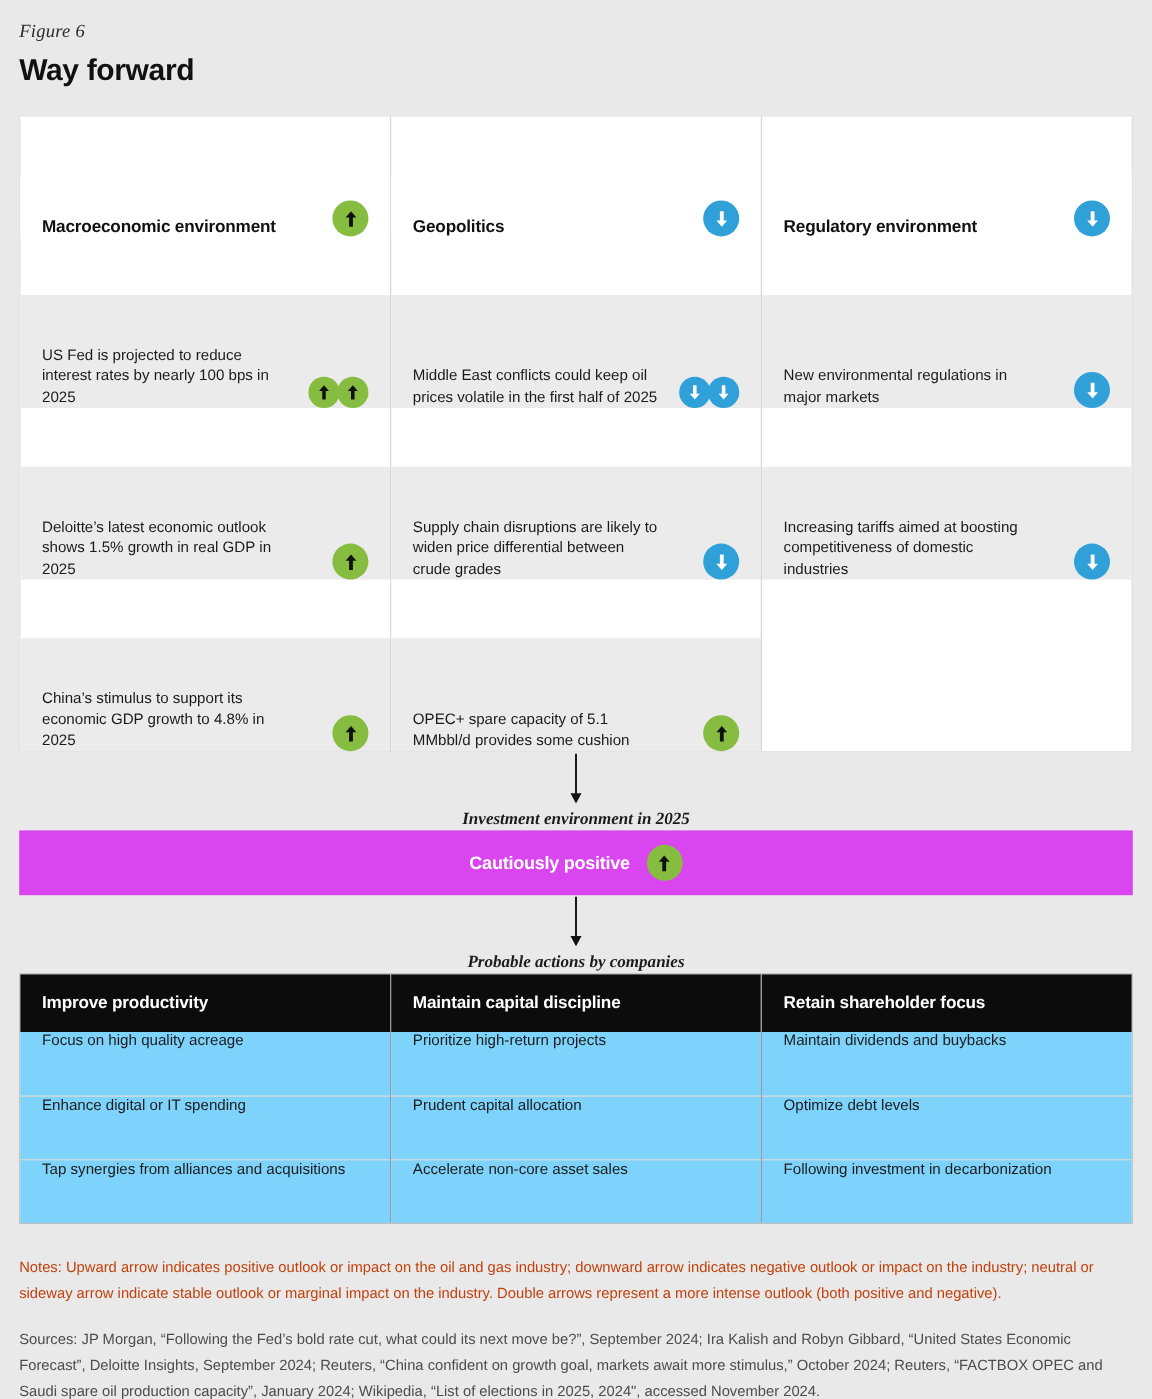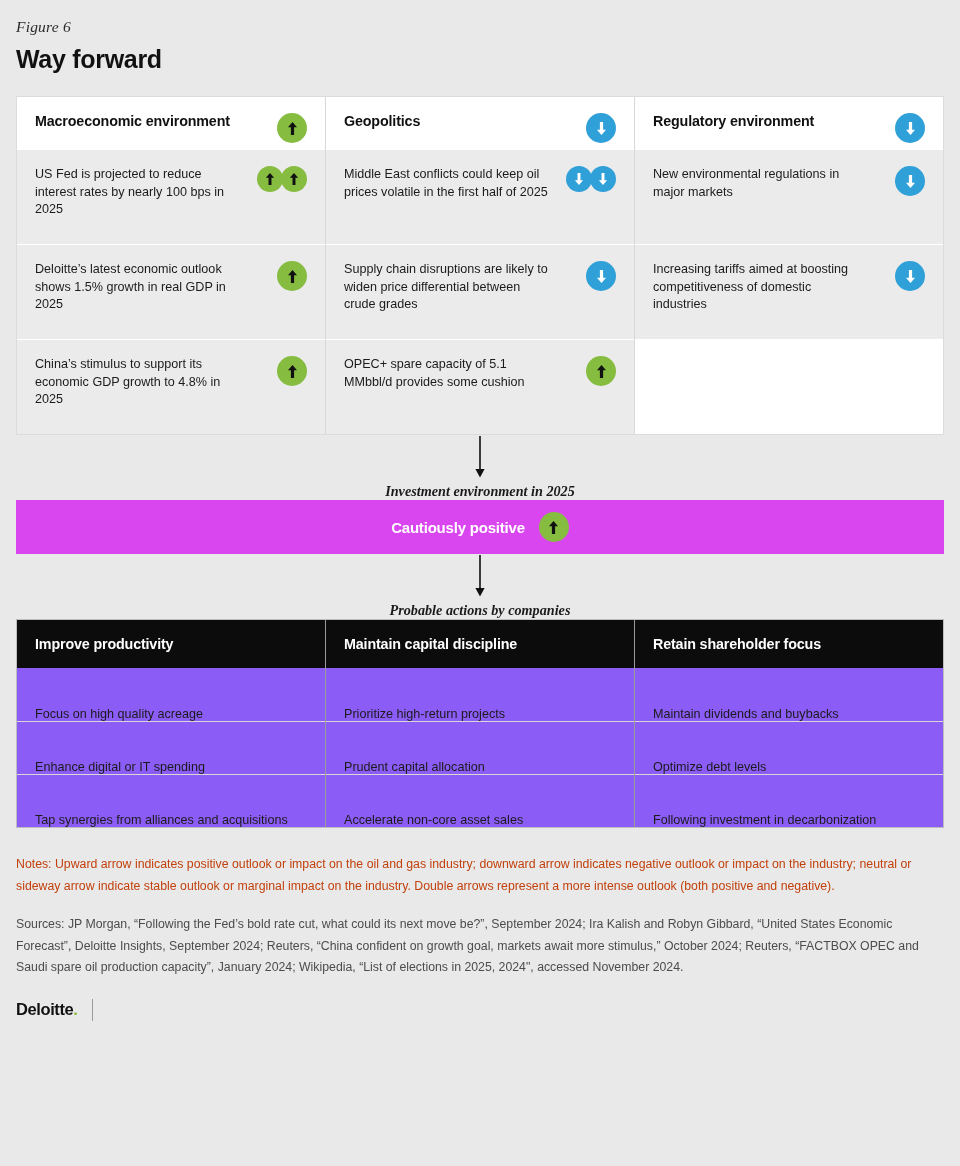--- a/index.html
+++ b/index.html
@@ -49,24 +49,25 @@
     box-sizing: border-box;
   }
   .ocol {
     flex: 1 1 0;
     box-sizing: border-box;
   }
   .ocol + .ocol { border-left: 1px solid #d8d8d8; }
 
   .ocell {
     display: flex;
-    align-items: flex-start;
+    align-items: flex-end;
     justify-content: space-between;
     box-sizing: border-box;
     padding: 16px 18px 0 18px;
+    margin-top: 48px;
   }
   .ohead {
     background: #ffffff;
     height: 52px;
   }
   .ohead .otext {
     font-size: 14.3px;
     font-weight: bold;
     letter-spacing: -.15px;
     color: #111;
@@ -156,24 +157,24 @@
     height: 48px;
     display: flex;
     align-items: center;
     padding: 12px 18px;
     font-size: 14.3px;
     font-weight: bold;
     letter-spacing: -.15px;
     box-sizing: border-box;
   }
   .acell {
-    background: #8b5cf6;
+    background: #7dd3fc;
     height: 53px;
     display: flex;
-    align-items: flex-end;
+    align-items: flex-start;
     padding: 0 18px;
     font-size: 12.6px;
     color: #1b1b1b;
     box-sizing: border-box;
     border-top: 1px solid #d7d7d7;
   }
   .acell.first { border-top: none; }
 
   
   .notes {

